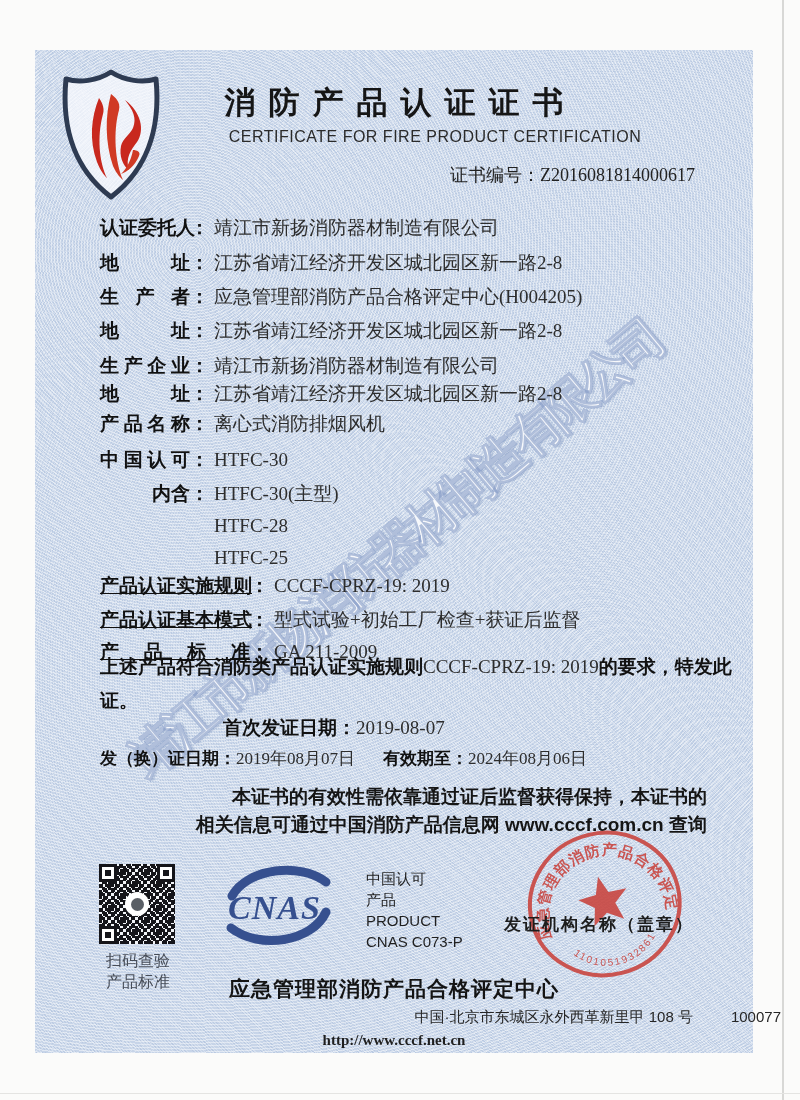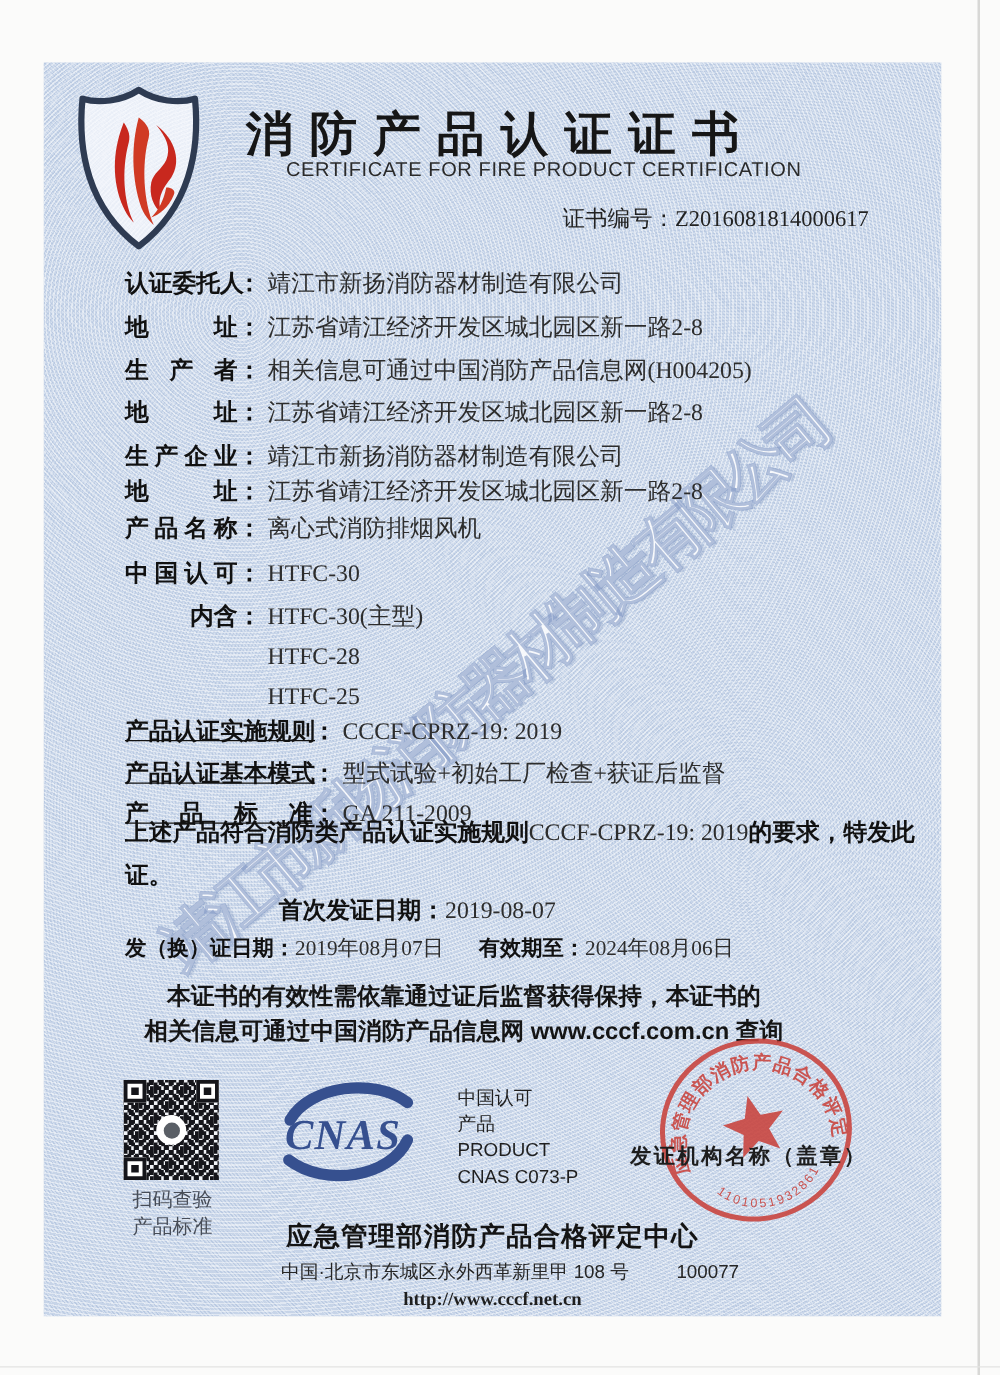--- a/index.html
+++ b/index.html
@@ -31,21 +31,21 @@
     color:rgba(255,255,255,.88);
     -webkit-text-stroke:1px rgba(128,152,196,.6);
     text-shadow:2px 2px 1px rgba(118,142,186,.30);
     pointer-events:none;
   }
 
   
   .logo{position:absolute;left:55px;top:66px;width:112px;height:138px;}
   .title{
     position:absolute;left:35px;top:82px;width:718px;text-align:center;
-    font-size:38px;font-weight:700;letter-spacing:13px;text-indent:13px;color:#161616;
+    font-size:31px;font-weight:700;letter-spacing:13px;text-indent:13px;color:#161616;
   }
   .subtitle{
     position:absolute;left:35px;top:128px;width:800px;text-align:center;
     font-size:16px;color:#2a2a2a;letter-spacing:.5px;
   }
   .certno{
     position:absolute;left:450px;top:163px;font-size:18px;color:#222;
     font-family:"Liberation Serif", serif;
   }
 
@@ -62,21 +62,21 @@
     position:absolute;left:100px;top:650px;width:648px;
     font-size:19px;line-height:34px;color:#111;
   }
   .statement .seg-bold{font-weight:700;}
   .statement .seg-code{font-family:"Liberation Serif", serif;color:#2d2d2d;}
   .dates-first{position:absolute;left:223px;top:715px;font-size:19px;}
   .dates-issue{position:absolute;left:100px;top:747px;font-size:17px;white-space:nowrap;}
   .blab{font-weight:700;color:#111;}
   .bval{color:#2d2d2d;font-family:"Liberation Serif", serif;}
   .gap30{display:inline-block;width:28px;}
-  .notice{position:absolute;left:35px;width:672px;text-align:center;
+  .notice{position:absolute;left:35px;width:672px;text-align:right;
     font-size:19px;font-weight:700;color:#151515;}
 
   
   .qr{
     position:absolute;left:99px;top:864px;width:76px;height:80px;
     background:
       repeating-conic-gradient(#15151a 0% 25%, rgba(0,0,0,0) 0% 50%) 0px 0px / 8px 8px,
       repeating-conic-gradient(#15151a 0% 25%, rgba(0,0,0,0) 0% 50%) 3px 2px / 6px 6px,
       #f2f4f8;
   }
@@ -98,21 +98,21 @@
     transform:rotate(-14deg);opacity:.88;}
   .stamp-caption{
     position:absolute;left:504px;top:913px;z-index:5;
     font-size:17px;letter-spacing:2px;color:#1d1d1d;font-weight:700;
     font-family:"Liberation Serif", serif;white-space:nowrap;
   }
 
   
   .footer-org{position:absolute;left:35px;top:975px;width:718px;text-align:center;
     font-size:21px;font-weight:700;color:#141414;letter-spacing:1px;}
-  .footer-addr{position:absolute;left:35px;top:1008px;width:746px;text-align:center;
+  .footer-addr{position:absolute;left:35px;top:1008px;width:746px;text-align:right;
     font-size:15px;color:#262626;}
   .footer-addr .postcode{margin-left:38px;}
   .footer-url{position:absolute;left:35px;top:1032px;width:718px;text-align:center;
     font-size:15px;font-weight:700;color:#1f1f1f;font-family:"Liberation Serif", serif;}
 </style>
 </head>
 <body>
 
 <div class="panel"></div>
 <div class="scan-edge-right"></div>
@@ -135,21 +135,21 @@
   <span>证书编号：</span><span>Z2016081814000617</span>
 </div>
 
 <div class="row" style="top:196px">
   <span class="lab w90">认证委托人</span><span class="colon">：</span><span class="val">靖江市新扬消防器材制造有限公司</span>
 </div>
 <div class="row" style="top:231px">
   <span class="lab w90">地址</span><span class="colon">：</span><span class="val">江苏省靖江经济开发区城北园区新一路2-8</span>
 </div>
 <div class="row" style="top:265px">
-  <span class="lab w90">生产者</span><span class="colon">：</span><span class="val">相关信息可通过中国消防产品信息网(H004205)</span>
+  <span class="lab w90">生产者</span><span class="colon">：</span><span class="val">应急管理部消防产品合格评定中心(H004205)</span>
 </div>
 <div class="row" style="top:299px">
   <span class="lab w90">地址</span><span class="colon">：</span><span class="val">江苏省靖江经济开发区城北园区新一路2-8</span>
 </div>
 <div class="row" style="top:334px">
   <span class="lab w90">生产企业</span><span class="colon">：</span><span class="val">靖江市新扬消防器材制造有限公司</span>
 </div>
 <div class="row" style="top:362px">
   <span class="lab w90">地址</span><span class="colon">：</span><span class="val">江苏省靖江经济开发区城北园区新一路2-8</span>
 </div>

